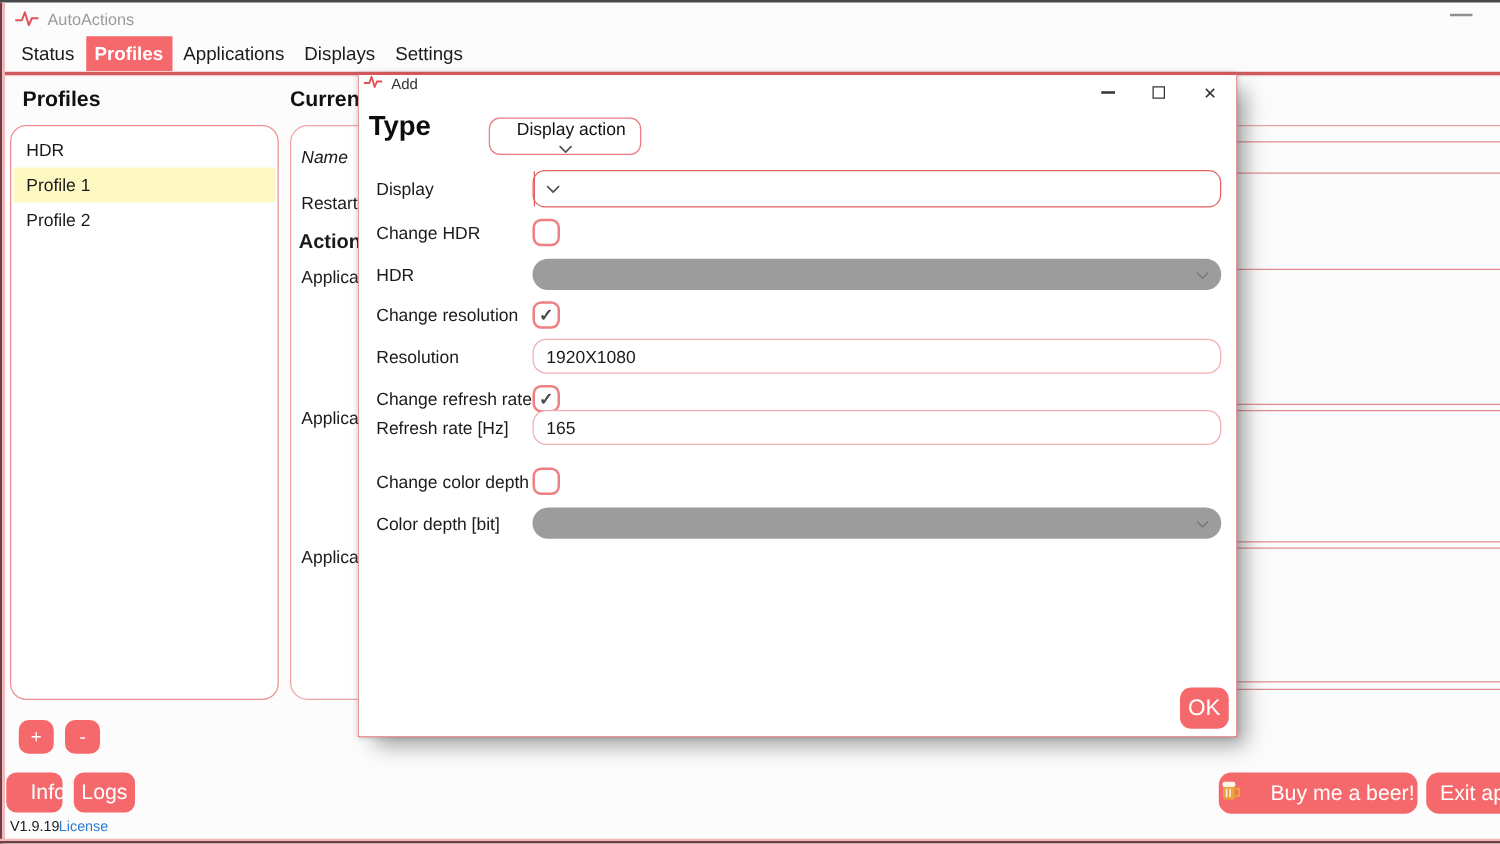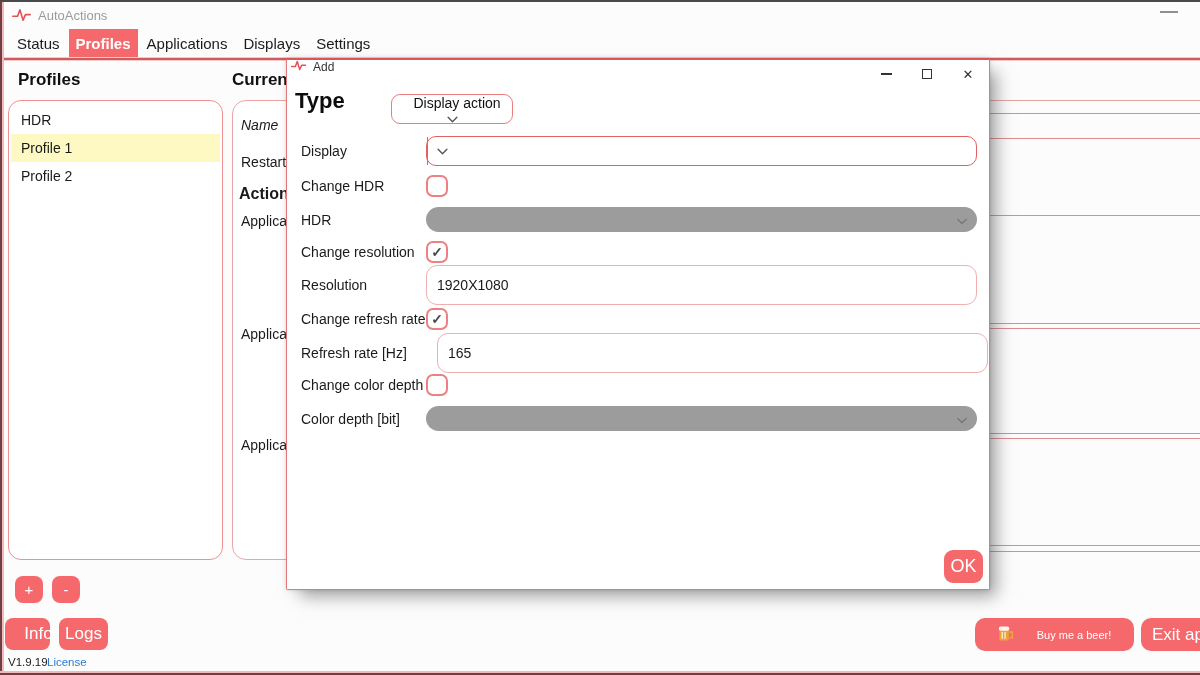--- a/index.html
+++ b/index.html
@@ -31,21 +31,21 @@
   .left-heading { position:absolute; left:18px; top:70px; font-size:17px; font-weight:bold; color:#111; }
   .list-box { position:absolute; left:8px; top:100px; width:215px; height:460px; border:1.5px solid #ee9092; border-radius:13px; background:#fff; padding-top:5px; z-index:3; }
   .list-item { height:28px; line-height:28px; font-size:14px; color:#1a1a1a; margin:0 2px; padding-left:10px; cursor:pointer; }
   .list-item.selected { background:#fef9c3; }
 
   .btn { background:#f5696c; color:#fff; border:none; border-radius:8px; cursor:pointer; display:flex; align-items:center; justify-content:center; position:absolute; font-family:"Liberation Sans",sans-serif; }
   .btn-plus  { left:15px; top:576px; width:28px; height:27px; font-size:15px; }
   .btn-minus { left:52px; top:576px; width:28px; height:27px; font-size:15px; }
   .btn-info  { left:5px;  top:618px; width:45px; height:32px; font-size:17px;padding-left:22px; }
   .btn-logs  { left:59px; top:618px; width:49px; height:32px; font-size:17px; }
-  .btn-beer  { left:975px; top:618px; width:159px; height:33px; font-size:11px; border-radius:10px; gap:23px; z-index:3;}
+  .btn-beer  { left:975px; top:618px; width:159px; height:33px; font-size:17px; border-radius:10px; gap:23px; z-index:3;}
   .btn-exit  { left:1141px; top:618px; width:140px; height:33px; font-size:17px; border-radius:10px; justify-content:flex-start; padding-left:11px; z-index:3;}
 
   .version-text { position:absolute; left:8px; top:656px; font-size:11.5px; color:#1a1a1a; }
   .license-link { position:absolute; left:47px; top:656px; font-size:11.5px; color:#2b7bd3; cursor:pointer; }
 
   
   .mid-heading { position:absolute; left:232px; top:70px; font-size:17px; font-weight:bold; color:#111; white-space:nowrap; z-index:2; }
   .mid-panel { position:absolute; left:232px; top:100px; width:300px; height:460px; border:1.5px solid #efa3a6; border-radius:14px; background:#fff; z-index:2; }
   .mid-label { position:absolute; left:8px; font-size:14px; color:#1a1a1a; white-space:nowrap; }
   .mid-label.bold { font-size:16px; font-weight:bold; }
@@ -79,21 +79,21 @@
   .display-combo { flex:0 0 551px; height:30px; border:1.5px solid #e26063; border-radius:10px; background:#fff; display:flex; align-items:center; cursor:pointer; }
   .display-combo .combo-text { flex:1; font-size:14px; color:#111; padding-left:9px; }
   .display-combo .combo-sep { background:#e26063; }
   .display-combo .combo-arrow { width:29px; }
 
   .checkbox { width:22px; height:22px; border:2px solid #ee7f82; border-radius:7px; background:#fff; display:flex; align-items:center; justify-content:center; cursor:pointer; }
   .checkbox .checkmark { font-size:14px; color:#4a4a4a; font-weight:bold; line-height:1; }
 
   .gray-select { flex:0 0 551px; height:25px; background:#9c9c9c; border-radius:13px; display:flex; align-items:center; justify-content:flex-end; padding-right:10px; cursor:default; }
 
-  .text-input { flex:0 0 551px; height:40px; border:1.5px solid #f0b0b2; border-radius:11px; background:#fff;
+  .text-input { flex:0 0 551px; height:28px; border:1.5px solid #f0b0b2; border-radius:11px; background:#fff;
                 font-size:14px; color:#1a1a1a; padding:0 10px; font-family:"Liberation Sans",sans-serif; outline:none; }
 
   .btn-ok { right:6px; bottom:6px; width:39px; height:33px; font-size:18px; border-radius:9px; position:absolute; }
 
   .pulse-icon svg { display:block; }
 </style>
 </head>
 <body>
 
 <div class="screen">
@@ -236,21 +236,21 @@
       <input class="text-input" value="1920X1080" style="">
     </div>
 
     <div class="drow" style="top:248px; height:22px;">
       <span class="dlabel">Change refresh rate</span>
       <div class="checkbox">
         <span class="checkmark">✓</span>
       </div>
     </div>
 
-    <div class="drow" style="top:279px; height:28px;gap:11px;">
+    <div class="drow" style="top:268px; height:28px;">
       <span class="dlabel">Refresh rate [Hz]</span>
       <input class="text-input" value="165" style="">
     </div>
 
     <div class="drow" style="top:314px; height:22px;">
       <span class="dlabel">Change color depth</span>
       <div class="checkbox"></div>
     </div>
 
     <div class="drow" style="top:346px; height:25px;">

